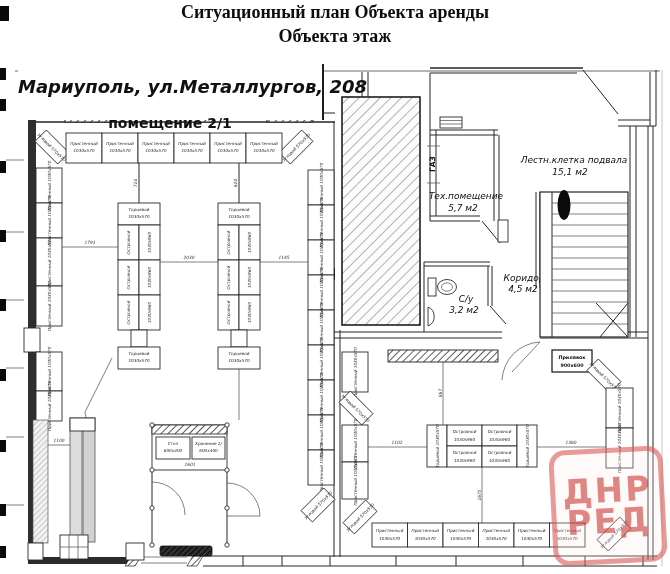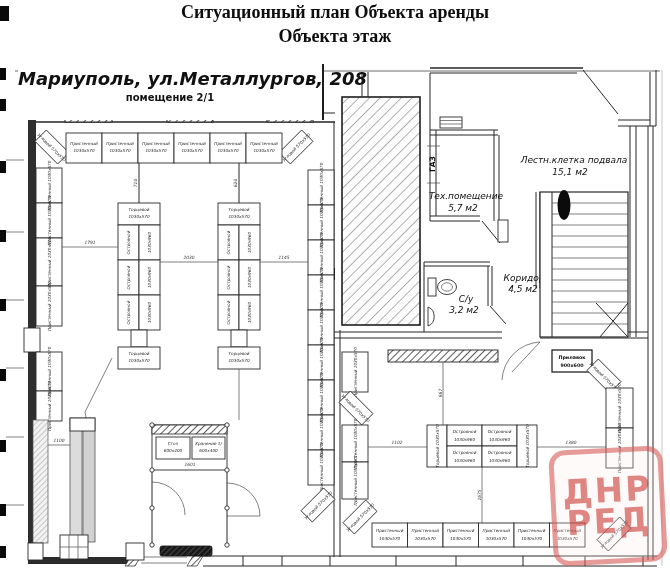--- a/index.html
+++ b/index.html
@@ -4,23 +4,23 @@
 <style>
   html,body{margin:0;padding:0;background:#fff}
   .stage{position:relative;width:670px;height:574px;background:#fff;overflow:hidden;
          font-family:"DejaVu Sans",sans-serif;color:#111}
   .title-l1,.title-l2{position:absolute;left:0;width:100%;text-align:center;
          font-family:"Liberation Serif",serif;font-weight:bold;color:#0d0d0d}
   .title-l1{top:2px;font-size:18px}
   .title-l2{top:26px;font-size:18px}
   .addr{position:absolute;left:18px;top:64px;width:304px;height:56px;background:#fff;
         border-right:2px solid #1c1c1c;z-index:3}
-  .addr-l1{font-style:italic;font-weight:bold;font-size:18px;text-align:center;margin-top:4px;
+  .addr-l1{font-style:italic;font-weight:bold;font-size:18px;text-align:center;margin-top:12px;
            letter-spacing:0px;white-space:nowrap}
-  .addr-l2{font-weight:bold;font-size:10px;text-align:center;margin-top:3px}
+  .addr-l2{font-weight:bold;font-size:14px;text-align:center;margin-top:18px}
   .plan{position:absolute;left:0;top:0;z-index:2}
   .wm{position:absolute;left:551px;top:448px;width:104px;height:106px;transform:rotate(-3deg);
       border:5px solid rgba(206,62,57,.5);border-radius:16px;display:flex;flex-direction:column;
       align-items:center;justify-content:center;z-index:5;background:rgba(255,235,235,.25)}
   .wm-line{font-weight:800;font-size:34px;line-height:.92;color:rgba(201,55,50,.6);
            letter-spacing:2px;font-family:"DejaVu Sans",sans-serif}
   
   .t{font:italic 4.2px "DejaVu Sans",sans-serif;fill:#1f1f1f;text-anchor:middle}
   .tb{font:bold 4.8px "DejaVu Sans",sans-serif;fill:#0c0c0c;text-anchor:middle}
   .dim{font:italic 4.4px "DejaVu Sans",sans-serif;fill:#333;text-anchor:middle}

